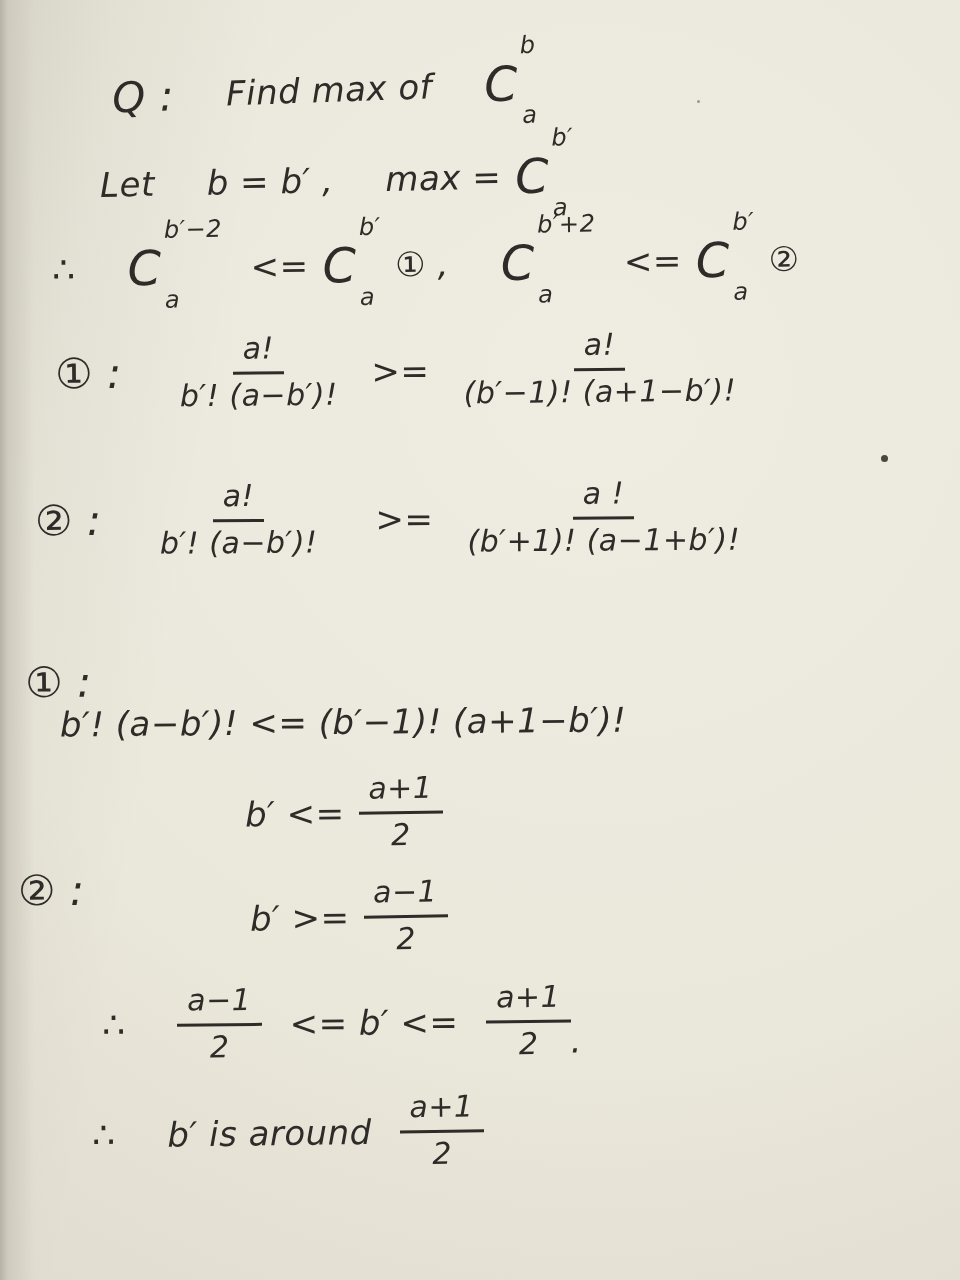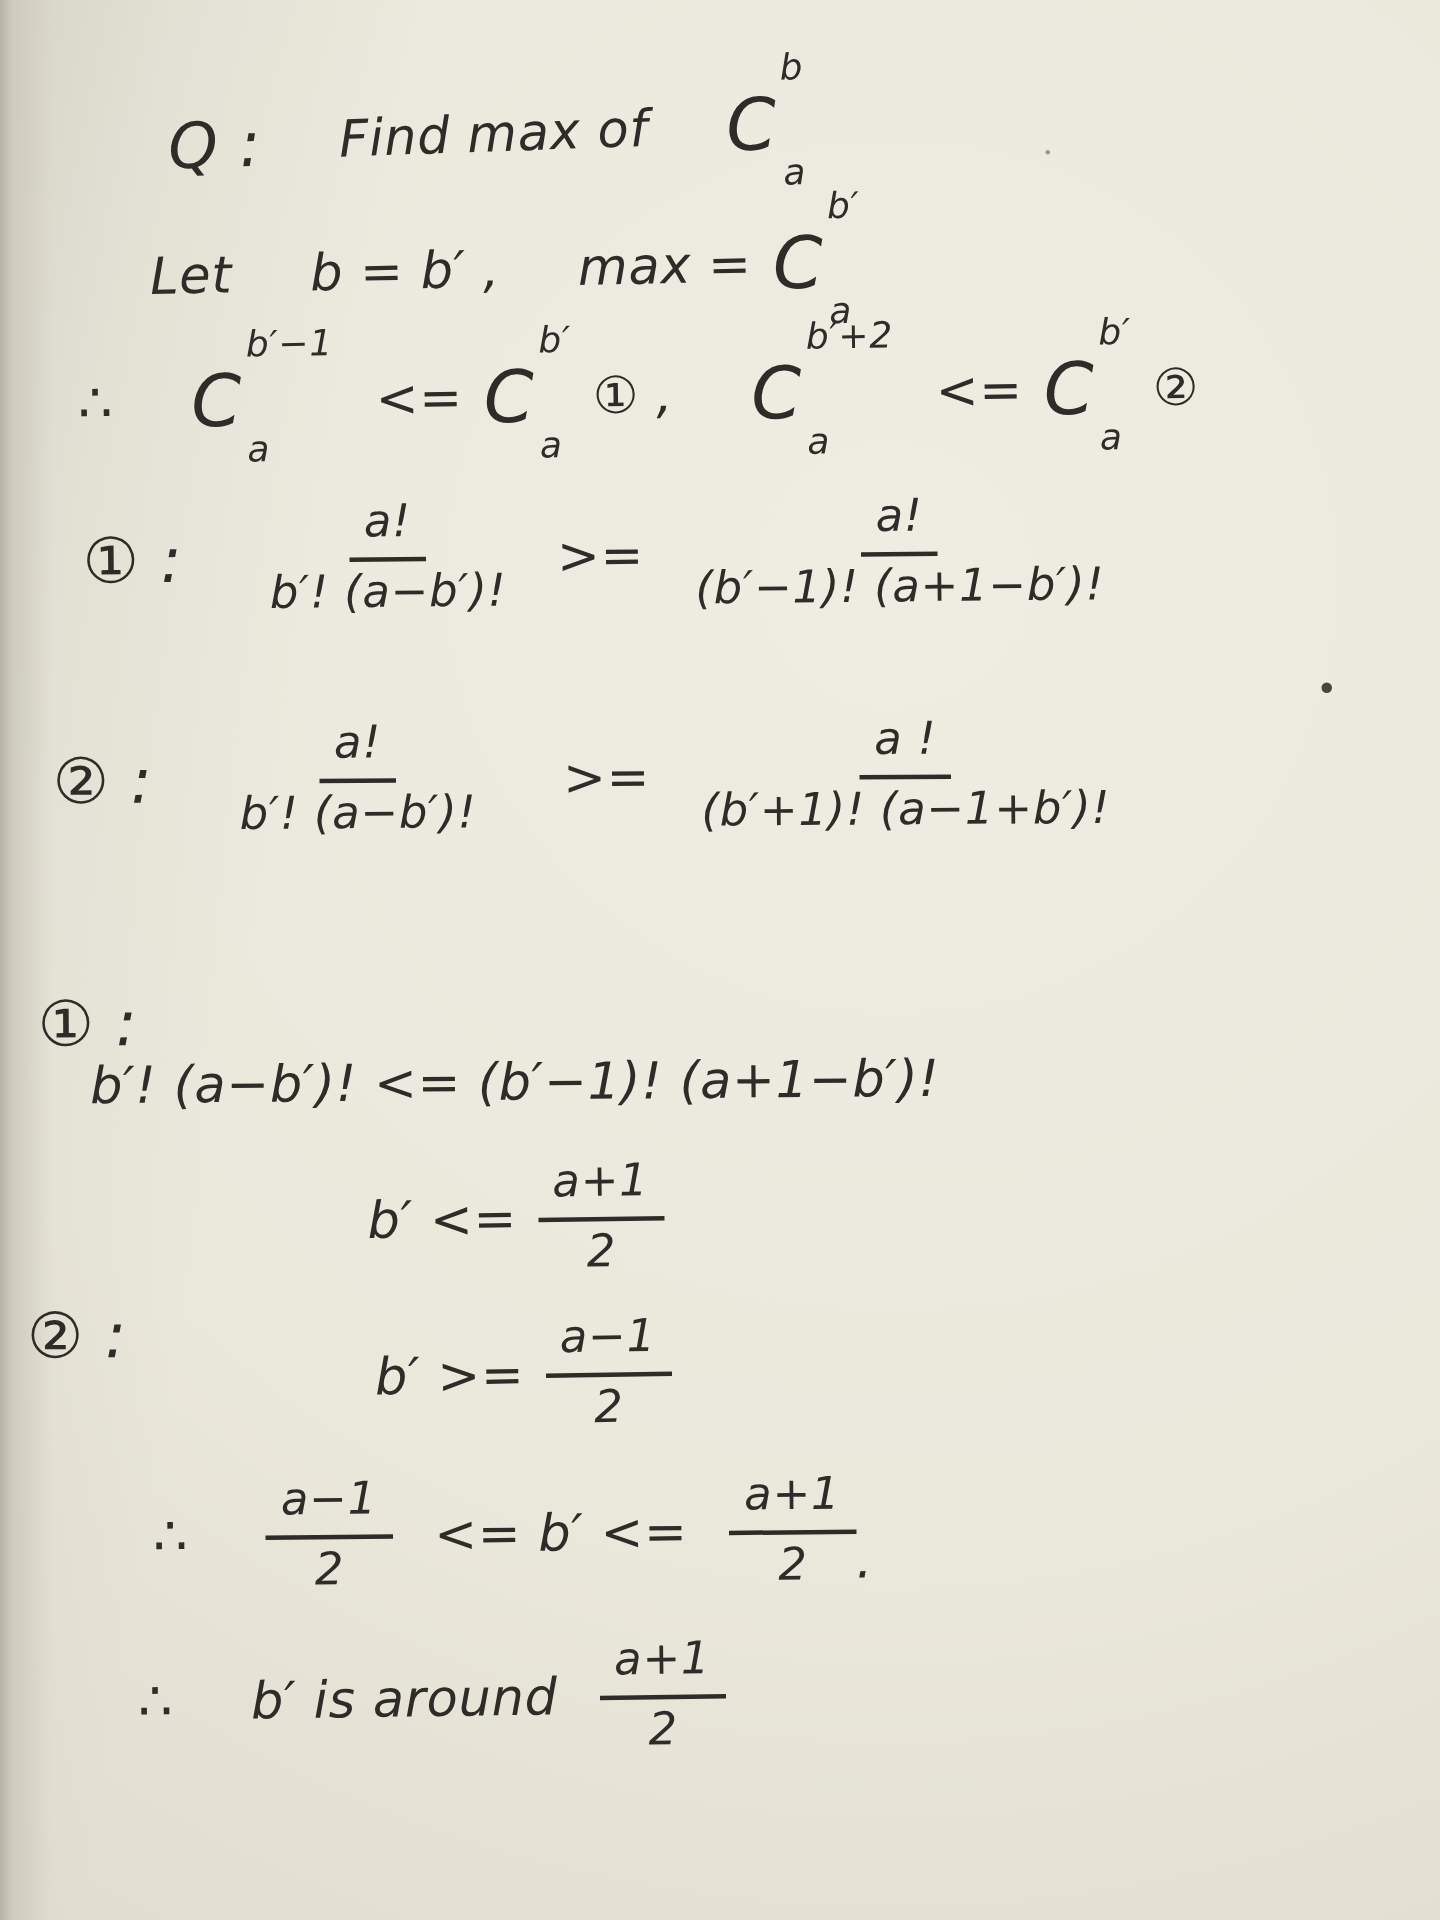--- a/index.html
+++ b/index.html
@@ -85,21 +85,21 @@
       </span>
     </span>
   </div>
 
   <div class="line" style="left:52px;top:222px;transform:rotate(-0.8deg);">
     <span class="tf">∴</span>
     <span class="gap-l"></span>
     <span class="comb">
       <span class="c">C</span>
       <span class="stack">
-        <span class="sup">b′−1</span>
+        <span class="sup">b′−2</span>
         <span class="sub">a</span>
       </span>
     </span>
     <span class="gap-m"></span>
     <span>&lt;=</span>
     <span class="gap-s"></span>
     <span class="comb">
       <span class="c">C</span>
       <span class="stack">
         <span class="sup">b′</span>

